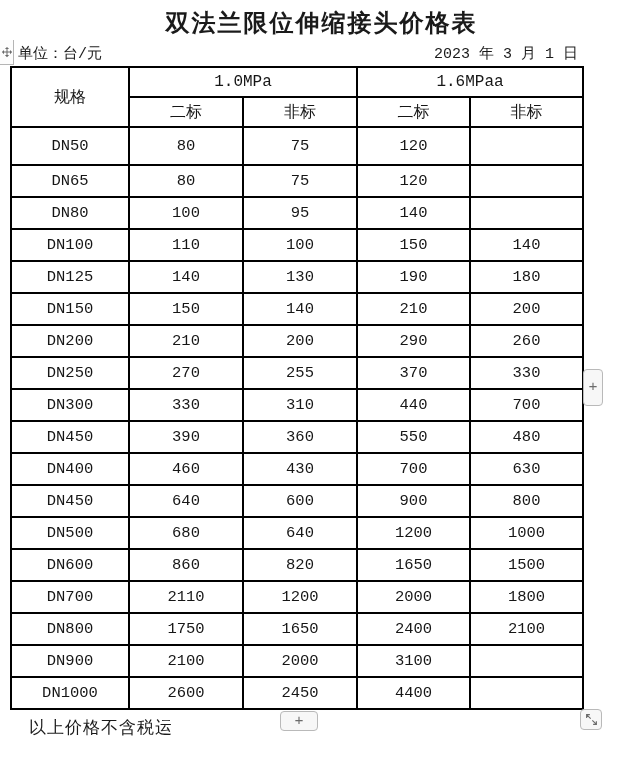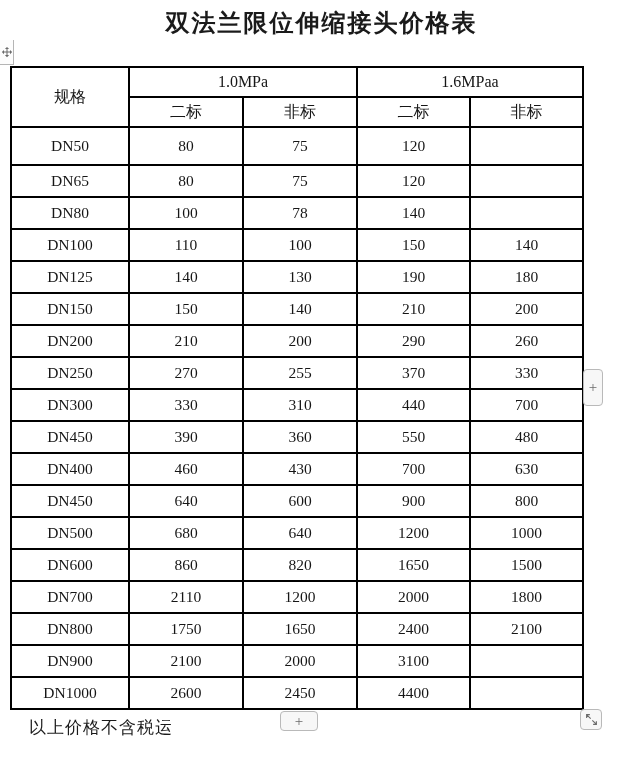--- a/index.html
+++ b/index.html
@@ -1,21 +1,21 @@
 <!DOCTYPE html>
 <html><head>
 <meta charset="utf-8">
 <style>
   * { margin:0; padding:0; box-sizing:border-box; }
   html,body { background:#ffffff; }
   .page {
     position:relative;
     width:643px; height:758px;
     background:#ffffff;
-    font-family:Liberation Serif, serif;
+    font-family:Liberation Mono, monospace;
     color:#161616;
     overflow:hidden;
   }
   .title {
     position:absolute; top:7px; left:0; width:100%;
     text-align:center;
     font-size:24px; font-weight:bold; letter-spacing:2px;
     color:#1a1a1a;
   }
   .meta-row {
@@ -81,20 +81,24 @@
   <div class="title">双法兰限位伸缩接头价格表</div>
 
   <div class="move-handle">
     <span>
       <svg class="svg-icon" width="12" height="12" viewBox="0 0 24 24">
         <path fill="#6b6b6b" d="M13 6v5h5V7.75L22.25 12 18 16.25V13h-5v5h3.25L12 22.25 7.75 18H11v-5H6v3.25L1.75 12 6 7.75V11h5V6H7.75L12 1.75 16.25 6z"></path>
       </svg>
     </span>
   </div>
 
+  <div class="meta-row">
+    <span class="unit">单位：台/元</span>
+    <span class="date">2023 年 3 月 1 日</span>
+  </div>
 
   <table class="price-table">
     <colgroup>
       <col class="col-spec">
         <col class="col-a">
         <col class="col-b">
         <col class="col-c">
         <col class="col-d">
     </colgroup>
     <thead>
@@ -121,21 +125,21 @@
         <tr>
       <td>DN65</td>
       <td>80</td>
       <td>75</td>
       <td>120</td>
       <td></td>
     </tr>
         <tr>
       <td>DN80</td>
       <td>100</td>
-      <td>78</td>
+      <td>95</td>
       <td>140</td>
       <td></td>
     </tr>
         <tr>
       <td>DN100</td>
       <td>110</td>
       <td>100</td>
       <td>150</td>
       <td>140</td>
     </tr>

